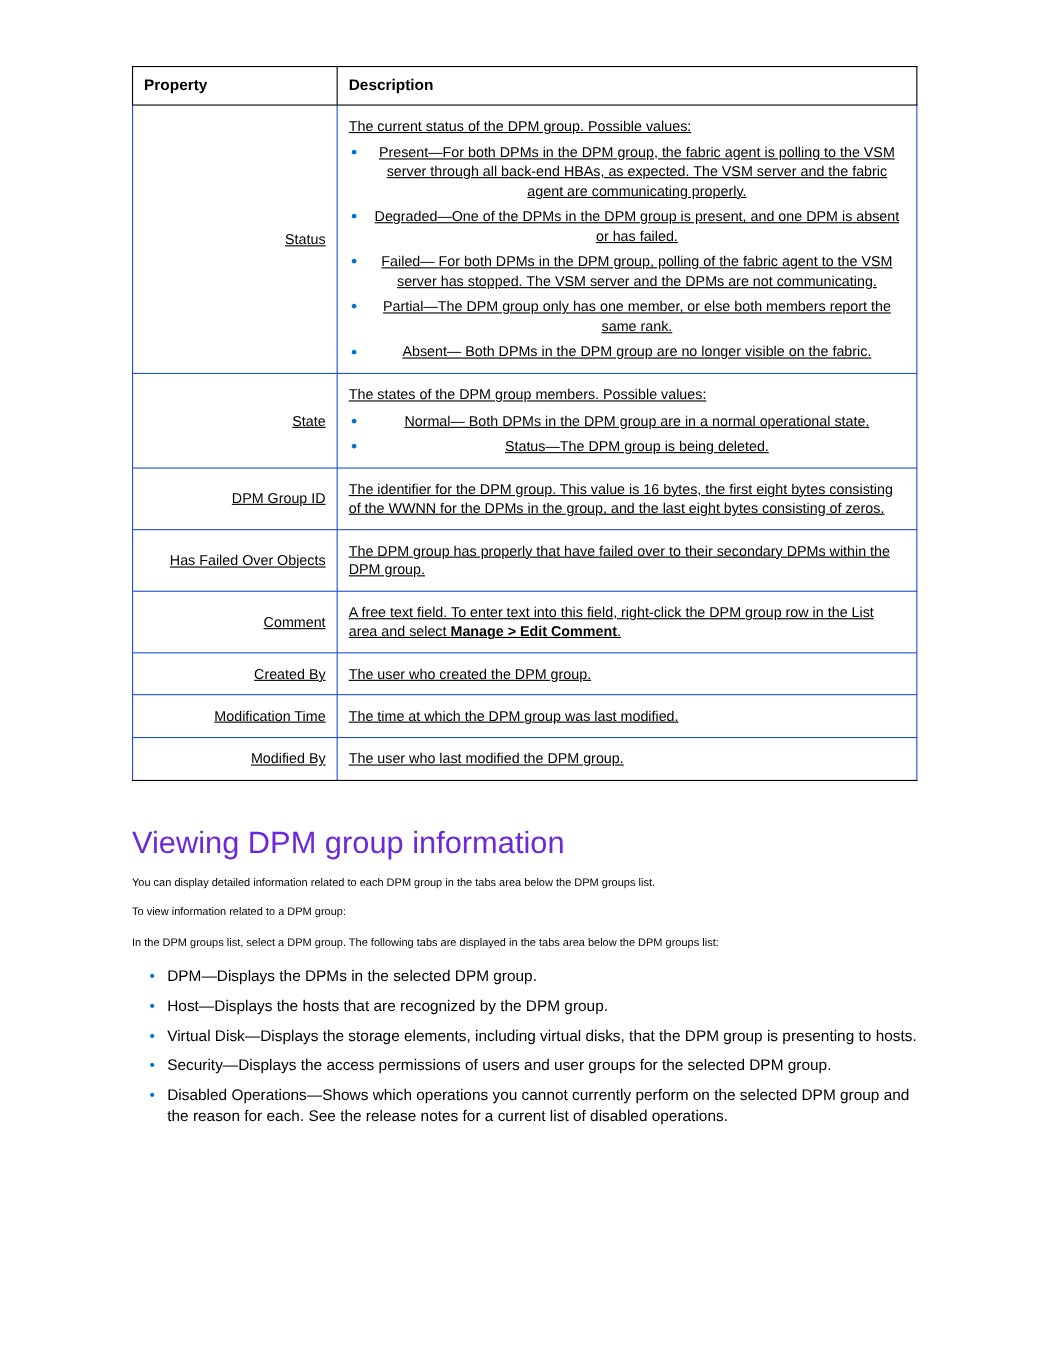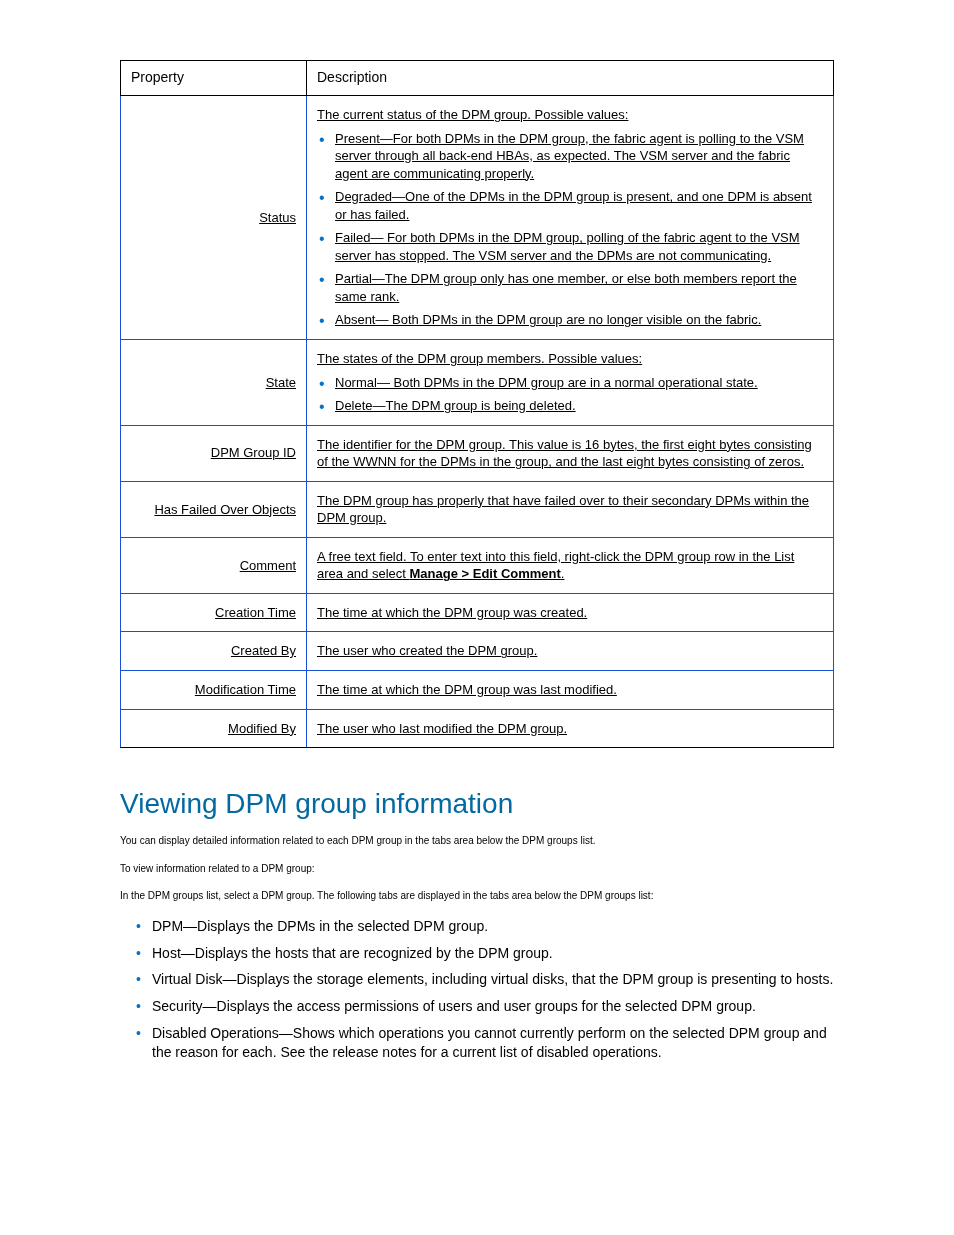--- a/index.html
+++ b/index.html
@@ -18,21 +18,21 @@
     box-sizing: border-box;
     width: 954px;
   }
   table {
     border-collapse: collapse;
     width: 100%;
     margin-bottom: 40px;
   }
   th {
     text-align: left;
-    font-weight: 400;
+    font-weight: 700;
     padding: 8px 10px 10px 10px;
     border-top: 1.5px solid #000;
     border-bottom: 1.5px solid #000;
     border-left: 1px solid #000;
     border-right: 1px solid #000;
     vertical-align: top;
     font-size: 14px;
   }
   td {
     padding: 10px 10px 10px 10px;
@@ -49,37 +49,38 @@
   }
   td ul {
     list-style: none;
     margin: 6px 0 0 0;
     padding: 0 0 0 18px;
   }
   td ul li {
     position: relative;
     padding-left: 0;
     margin-bottom: 6px;
+    text-align: center;
   }
   td ul li::before {
     content: "•";
     color: #0073cf;
     font-size: 16px;
     position: absolute;
     left: -16px;
     top: -1px;
   }
   td ul li:last-child { margin-bottom: 0; }
 
   .last-row td { border-bottom: 1.5px solid #000; }
 
   h1 {
     font-family: "Helvetica Neue", Helvetica, Arial, sans-serif;
     font-weight: 300;
-    color: #0369a1;
+    color: #6d28d9;
     font-size: 28px;
     margin: 0 0 14px 0;
   }
 
   .body-text {
     line-height: 1.35;
     margin: 0 0 14px 0;
     font-size: 10px;
   }
 
@@ -134,39 +135,35 @@
             <li>Absent— Both DPMs in the DPM group are no longer visible on the fabric.</li>
           </ul>
         </td>
       </tr>
       <tr>
         <td class="propname">State</td>
         <td>
           <span>The states of the DPM group members. Possible values:</span>
           <ul>
             <li>Normal— Both DPMs in the DPM group are in a normal operational state.</li>
-            <li>Delete—The DPM group is being deleted.</li>
+            <li>Status—The DPM group is being deleted.</li>
           </ul>
         </td>
       </tr>
       <tr>
         <td class="propname">DPM Group ID</td>
         <td>The identifier for the DPM group. This value is 16 bytes, the first eight bytes consisting of the WWNN for the DPMs in the group, and the last eight bytes consisting of zeros.</td>
       </tr>
       <tr>
         <td class="propname">Has Failed Over Objects</td>
         <td>The DPM group has properly that have failed over to their secondary DPMs within the DPM group.</td>
       </tr>
       <tr>
         <td class="propname">Comment</td>
         <td><span>A free text field. To enter text into this field, right-click the DPM group row in the List area and select </span><span class="bold">Manage &gt; Edit Comment</span><span>.</span></td>
-      </tr>
-      <tr>
-        <td class="propname">Creation Time</td>
-        <td>The time at which the DPM group was created.</td>
       </tr>
       <tr>
         <td class="propname">Created By</td>
         <td>The user who created the DPM group.</td>
       </tr>
       <tr>
         <td class="propname">Modification Time</td>
         <td>The time at which the DPM group was last modified.</td>
       </tr>
       <tr class="last-row">

